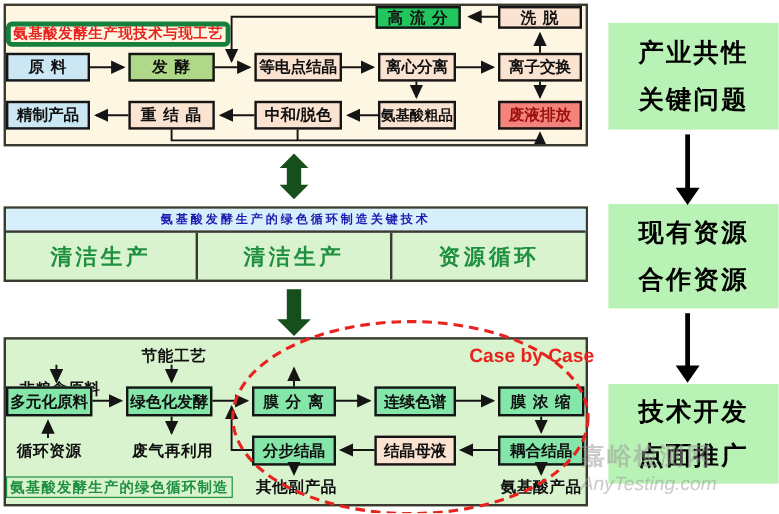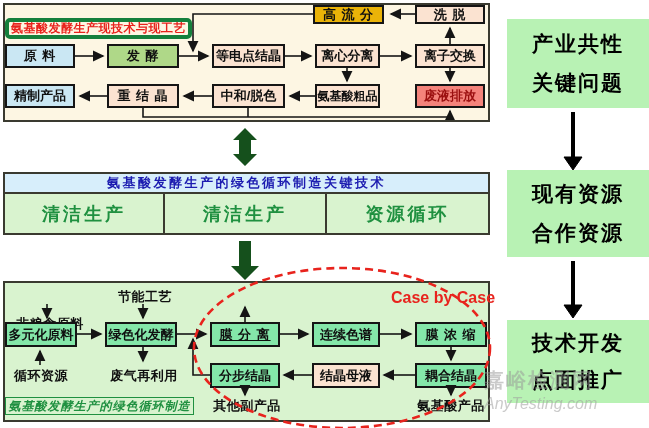--- a/index.html
+++ b/index.html
@@ -12,45 +12,45 @@
   .mid-panel { left:3px; top:172px; width:487px; height:63px; background:#d9f3cf;
                display:flex; flex-direction:column; }
   .bottom-panel { left:3px; top:281px; width:487px; height:141px; background:#d9f3cf; }
 
   .fbox { position:absolute; border:2px solid #151515; display:flex; align-items:center;
           justify-content:center; font-weight:bold; font-size:13px; color:#101010;
           white-space:nowrap; letter-spacing:1px; }
   .blue  { background:#cae7f3; }
   .grn   { background:#afd888; }
   .pink  { background:#fbe3d1; }
-  .white { background:#eab308; }
+  .white { background:#22c55e; }
   .redbox{ background:#f4837b; color:#9b1010; }
   .mint  { background:#84e7a9; }
 
   .lbl { position:absolute; font-weight:bold; font-size:13px; color:#101010;
          text-align:center; white-space:nowrap; letter-spacing:0.5px; }
 
   .title-box { position:absolute; left:0; top:13px; width:187px; height:21px;
                display:flex; align-items:center; justify-content:center;
                color:#e8231d; font-size:12px; font-weight:bold; letter-spacing:0.5px;
                border:4px solid #15803d; border-radius:5px; background:#fdf6e3;
                white-space:nowrap; }
 
   .mid-header { height:20px; background:#d7eefb; border-bottom:2px solid #3a3a30;
                 display:flex; align-items:center; justify-content:center;
-                color:#1c1cb0; font-size:13px; font-weight:bold; letter-spacing:2.5px;
+                color:#1c1cb0; font-size:10px; font-weight:bold; letter-spacing:2.5px;
                 white-space:nowrap; }
   .mid-cells { flex:1; display:grid; grid-template-columns:158px 162px auto; }
   .mid-cell { display:flex; align-items:center; justify-content:center;
               color:#1f9040; font-size:18px; font-weight:bold; letter-spacing:3px; }
   .mid-cell + .mid-cell { border-left:2px solid #3a3a30; }
 
   .caption-box { position:absolute; display:flex; align-items:center; justify-content:center;
                  border:1px solid #1f9040; color:#1f9040; font-size:12px; font-weight:bold;
-                 letter-spacing:1px; white-space:nowrap; background:#d9f3cf;font-style:italic; }
+                 letter-spacing:1px; white-space:nowrap; background:#d9f3cf; }
 
   .rbox { position:absolute; left:507px; width:142px; background:#b8f2b4;
           display:flex; flex-direction:column; justify-content:space-evenly;
           align-items:center; font-size:21px; font-weight:bold; color:#000;
           letter-spacing:2px; z-index:2; }
   .rbox div { white-space:nowrap; }
 
   .case-label { position:absolute; left:391px; top:289px; color:#e8231d;
                 font-size:16px; font-weight:bold; z-index:6; white-space:nowrap; }
 
@@ -121,21 +121,21 @@
       <div class="mid-cell">资源循环</div>
     </div>
   </div>
 
   <div class="panel bottom-panel">
     <div class="lbl" style="left:1px;top:5px;width:88px;margin-top:27px;">非粮食原料</div>
     <div class="lbl" style="left:103px;top:5px;width:74px;">节能工艺</div>
 
     <div class="fbox mint" style="left:0;top:39px;width:72px;height:25px;letter-spacing:0;">多元化原料</div>
     <div class="fbox mint" style="left:100px;top:39px;width:72px;height:25px;letter-spacing:0;">绿色化发酵</div>
-    <div class="fbox mint" style="left:205px;top:39px;width:70px;height:25px;text-decoration:underline;">膜 分 离</div>
+    <div class="fbox mint" style="left:205px;top:39px;width:70px;height:25px;">膜 分 离</div>
     <div class="fbox mint" style="left:307px;top:39px;width:68px;height:25px;letter-spacing:0;">连续色谱</div>
     <div class="fbox mint" style="left:410px;top:39px;width:72px;height:25px;">膜 浓 缩</div>
 
     <div class="lbl" style="left:0;top:84px;width:72px;">循环资源</div>
     <div class="lbl" style="left:96px;top:84px;width:86px;">废气再利用</div>
     <div class="fbox mint" style="left:205px;top:80px;width:70px;height:25px;letter-spacing:0;">分步结晶</div>
     <div class="fbox pink" style="left:307px;top:80px;width:68px;height:25px;letter-spacing:0;">结晶母液</div>
     <div class="fbox mint" style="left:410px;top:80px;width:72px;height:25px;letter-spacing:0;">耦合结晶</div>
 
     <div class="caption-box" style="left:0;top:114px;width:189px;height:18px;">氨基酸发酵生产的绿色循环制造</div>

